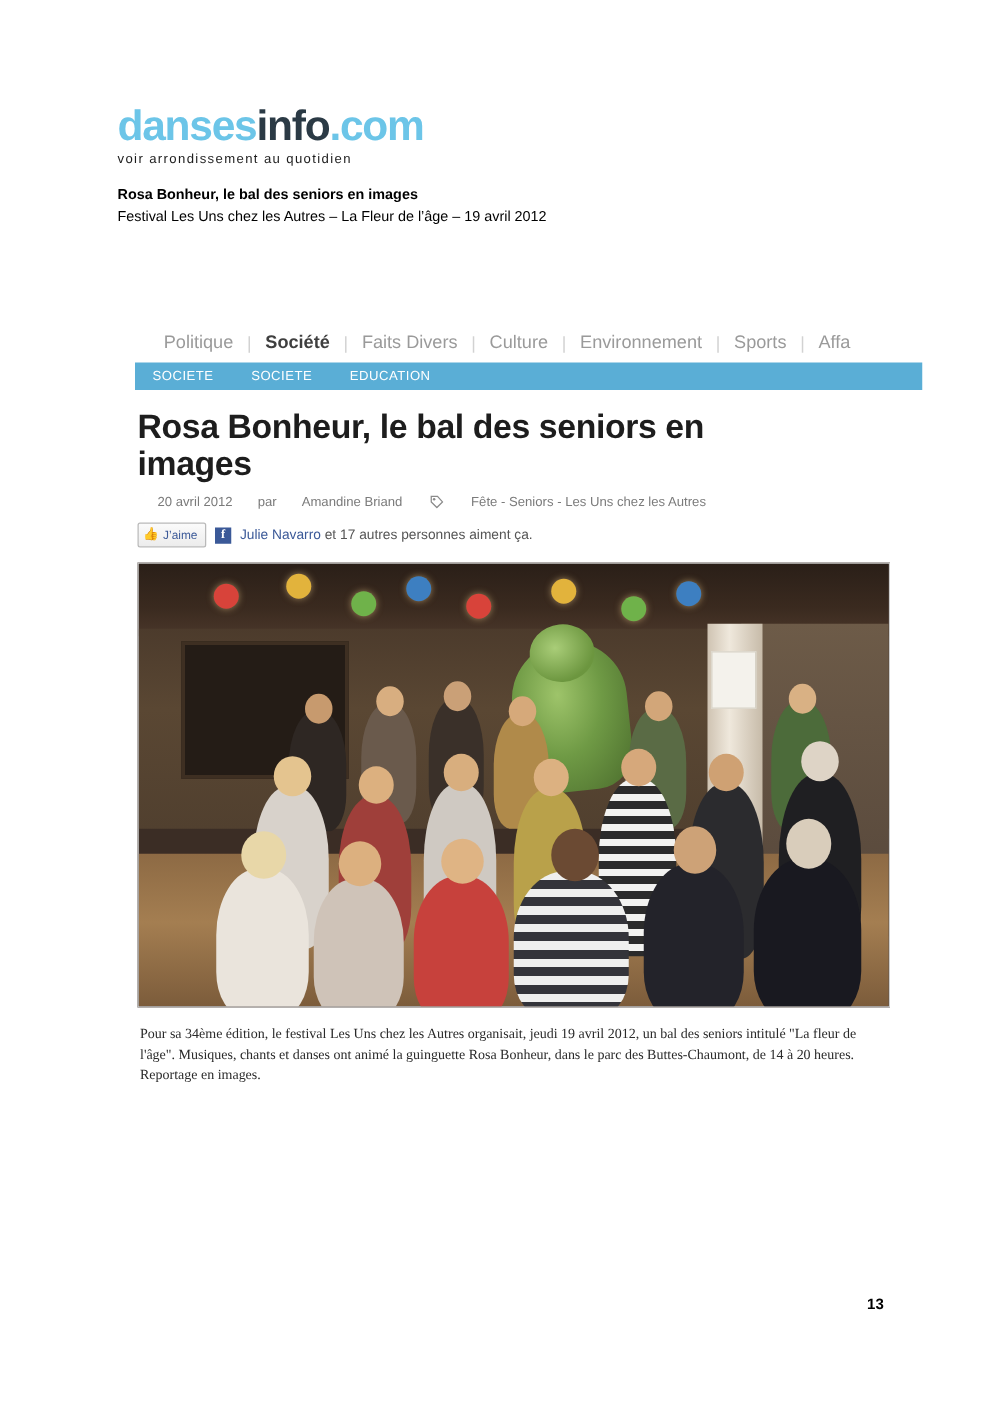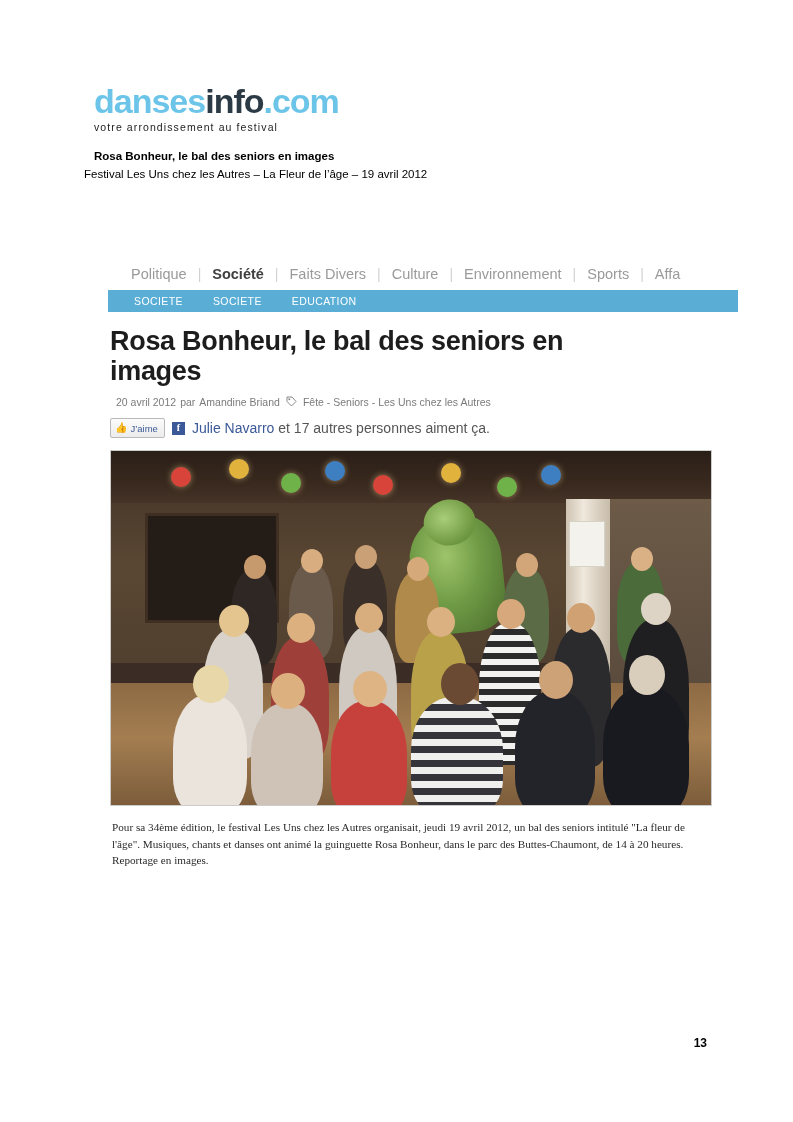--- a/index.html
+++ b/index.html
@@ -52,21 +52,21 @@
     position: absolute;
     left: 94px;
     top: 150px;
     font-size: 11.5px;
     font-weight: bold;
     color: #000;
     white-space: nowrap;
   }
   .doc-sub {
     position: absolute;
-    left: 84px;
+    left: 94px;
     top: 168px;
     font-size: 11.5px;
     color: #000;
     white-space: nowrap;
   }
 
   
   .shot {
     position: absolute;
     left: 108px;
@@ -91,44 +91,44 @@
   .nav-top .nav-sep { color: #d2d2d2; font-size: 14px; }
 
   .nav-sub {
     display: flex;
     align-items: center;
     height: 22px;
     background: #5aaed6;
     color: #ffffff;
     font-size: 10.5px;
     letter-spacing: 0.4px;
-    padding-left: 26px;
+    padding-left: 14px;
   }
   .nav-sub .sub-item { padding: 0 16px 0 0; margin-right: 14px; }
 
   .article {
     padding: 14px 0 0 0;
   }
   .article-title {
     font-size: 27px;
     font-weight: bold;
     color: #1d1d1d;
     line-height: 1.12;
     letter-spacing: -0.3px;
     margin: 0 0 0 2px;
     max-width: 520px;
   }
   .article-meta {
     margin-top: 10px;
-    margin-left: 8px;
+    margin-left: 18px;
     font-size: 10.5px;
     color: #7b7b7b;
     display: flex;
     align-items: flex-start;
-    gap: 4px;
+    gap: 20px;
     white-space: nowrap;
   }
   .tag-icon {
     display: inline-block;
     width: 11px; height: 11px;
     position: relative;
     margin: 0 2px;
   }
   .tag-icon svg { display:block; }
 
@@ -159,21 +159,21 @@
     color: #fff;
     font-size: 10px;
     font-weight: bold;
     font-family: "Liberation Serif", serif;
     display: inline-flex;
     align-items: center;
     justify-content: center;
     line-height: 1;
   }
   .like-text {
-    font-size: 14px;
+    font-size: 11px;
     color: #555;
   }
   .like-text .name { color: #3b5998; }
 
   
   .photo-wrap {
     margin-top: 12px;
     margin-left: 2px;
     width: 602px;
     height: 356px;
@@ -269,21 +269,21 @@
 </style>
 </head>
 <body>
 
 <div class="page">
 
   <div class="masthead">
     <div class="logo-text">
       <span class="logo-dixneuf">danses</span><span class="logo-info">info</span><span class="logo-com">.com</span>
     </div>
-    <div class="logo-tagline">votre arrondissement au festival</div>
+    <div class="logo-tagline">voir arrondissement au quotidien</div>
   </div>
 
   <div class="doc-title">Rosa Bonheur, le bal des seniors en images</div>
   <div class="doc-sub">Festival Les Uns chez les Autres – La Fleur de l’âge – 19 avril 2012</div>
 
   <div class="shot">
 
     <div class="nav-top">
       <span class="nav-item">Politique</span>
       <span class="nav-sep">|</span>

